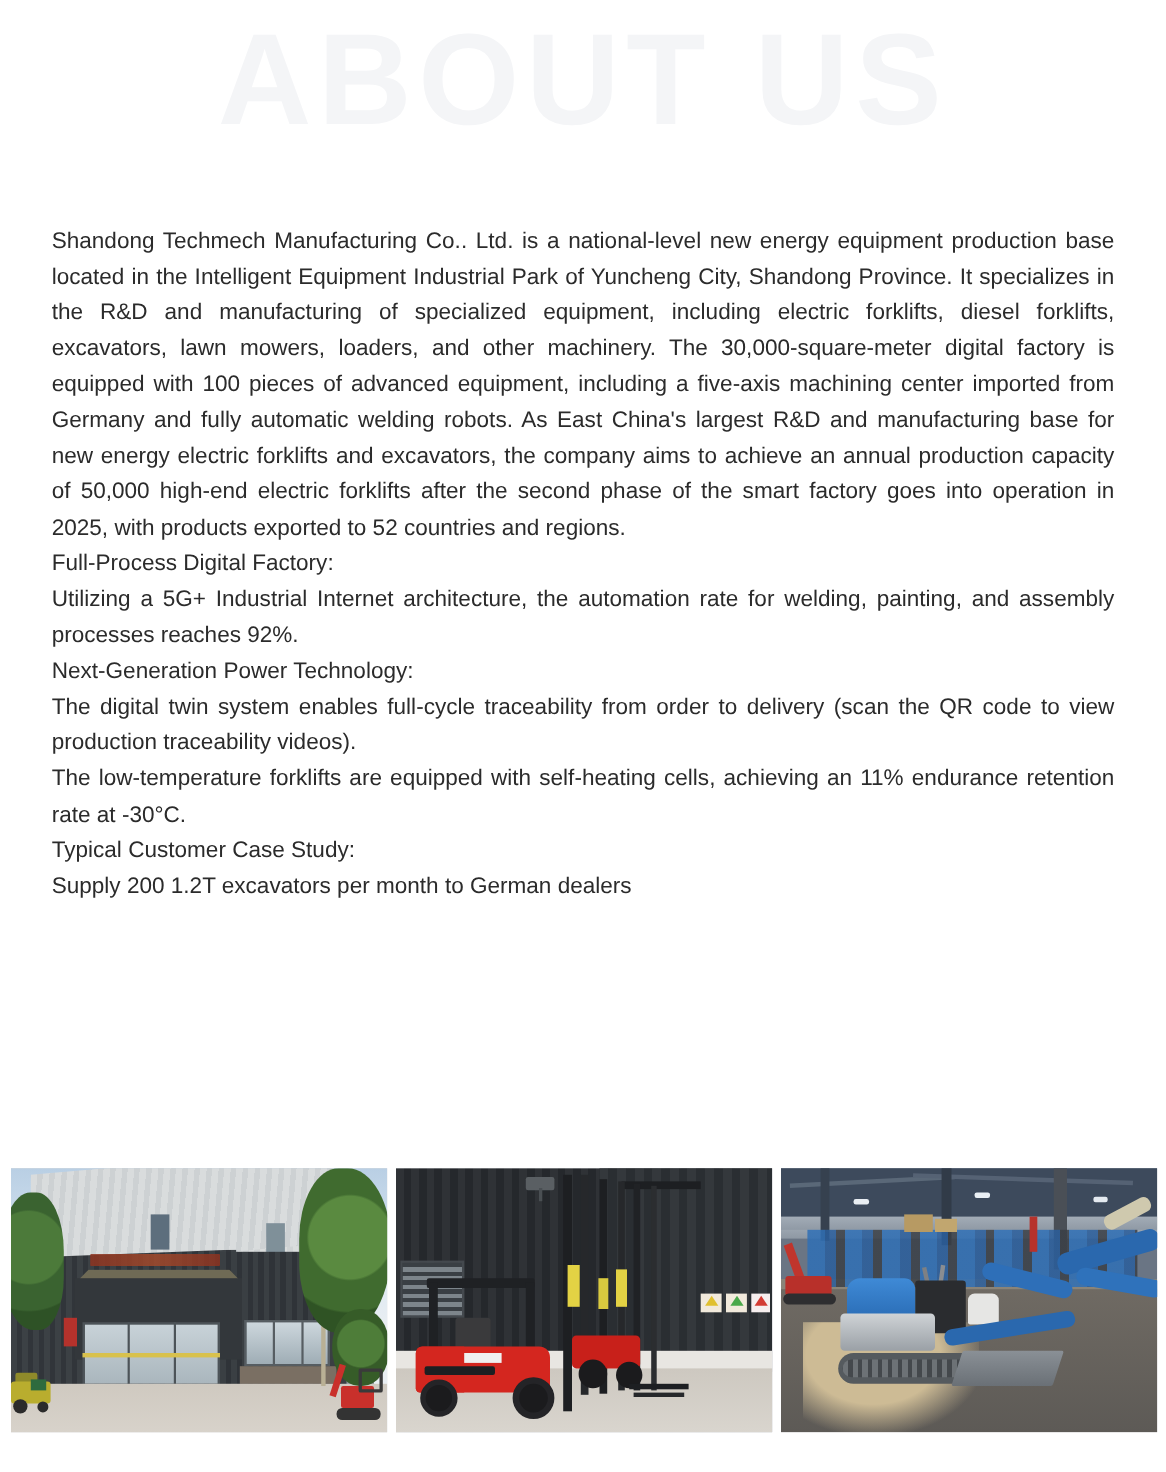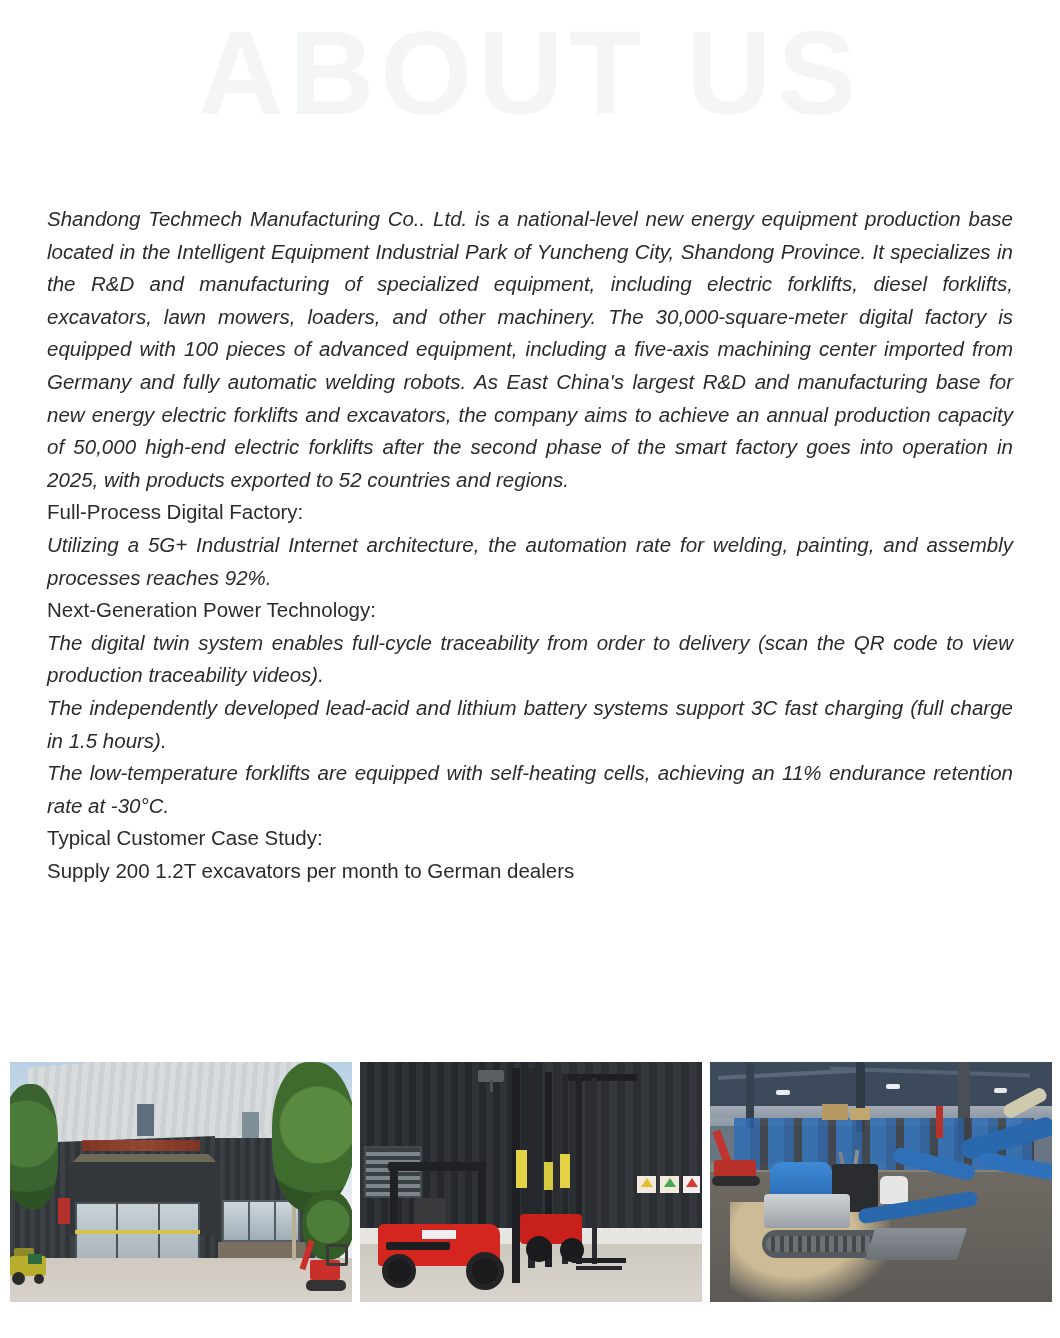--- a/index.html
+++ b/index.html
@@ -75,21 +75,20 @@
   .para {
     font-size: 20.5px;
     line-height: 32.6px;
     color: #2b2b2b;
     margin: 0;
     text-align: justify;
     text-justify: inter-word;
   }
   .para.flow {
     text-align: justify;
-    font-style: italic;
   }
   .para.plain {
     text-align: left;
   }
 
   
   .gallery {
     position: absolute;
     left: 10px;
     top: 1062px;
@@ -325,21 +324,20 @@
 <div class="header">
   <div class="watermark">ABOUT US</div>
 </div>
 
 <div class="content">
   <p class="para flow">Shandong Techmech Manufacturing Co.. Ltd. is a national-level new energy equipment production base located in the Intelligent Equipment Industrial Park of Yuncheng City, Shandong Province. It specializes in the R&amp;D and manufacturing of specialized equipment, including electric forklifts, diesel forklifts, excavators, lawn mowers, loaders, and other machinery. The 30,000-square-meter digital factory is equipped with 100 pieces of advanced equipment, including a five-axis machining center imported from Germany and fully automatic welding robots. As East China's largest R&amp;D and manufacturing base for new energy electric forklifts and excavators, the company aims to achieve an annual production capacity of 50,000 high-end electric forklifts after the second phase of the smart factory goes into operation in 2025, with products exported to 52 countries and regions.</p>
   <p class="para plain">Full-Process Digital Factory:</p>
   <p class="para flow">Utilizing a 5G+ Industrial Internet architecture, the automation rate for welding, painting, and assembly processes reaches 92%.</p>
   <p class="para plain">Next-Generation Power Technology:</p>
   <p class="para flow">The digital twin system enables full-cycle traceability from order to delivery (scan the QR code to view production traceability videos).</p>
-  <p class="para flow">The independently developed lead-acid and lithium battery systems support 3C fast charging (full charge in 1.5 hours).</p>
   <p class="para flow">The low-temperature forklifts are equipped with self-heating cells, achieving an 11% endurance retention rate at -30°C.</p>
   <p class="para plain">Typical Customer Case Study:</p>
   <p class="para plain">Supply 200 1.2T excavators per month to German dealers</p>
 </div>
 
 <div class="gallery">
 
   <div class="photo">
     <div class="p1-sky"></div>
     <div class="p1-upperwall"></div>

